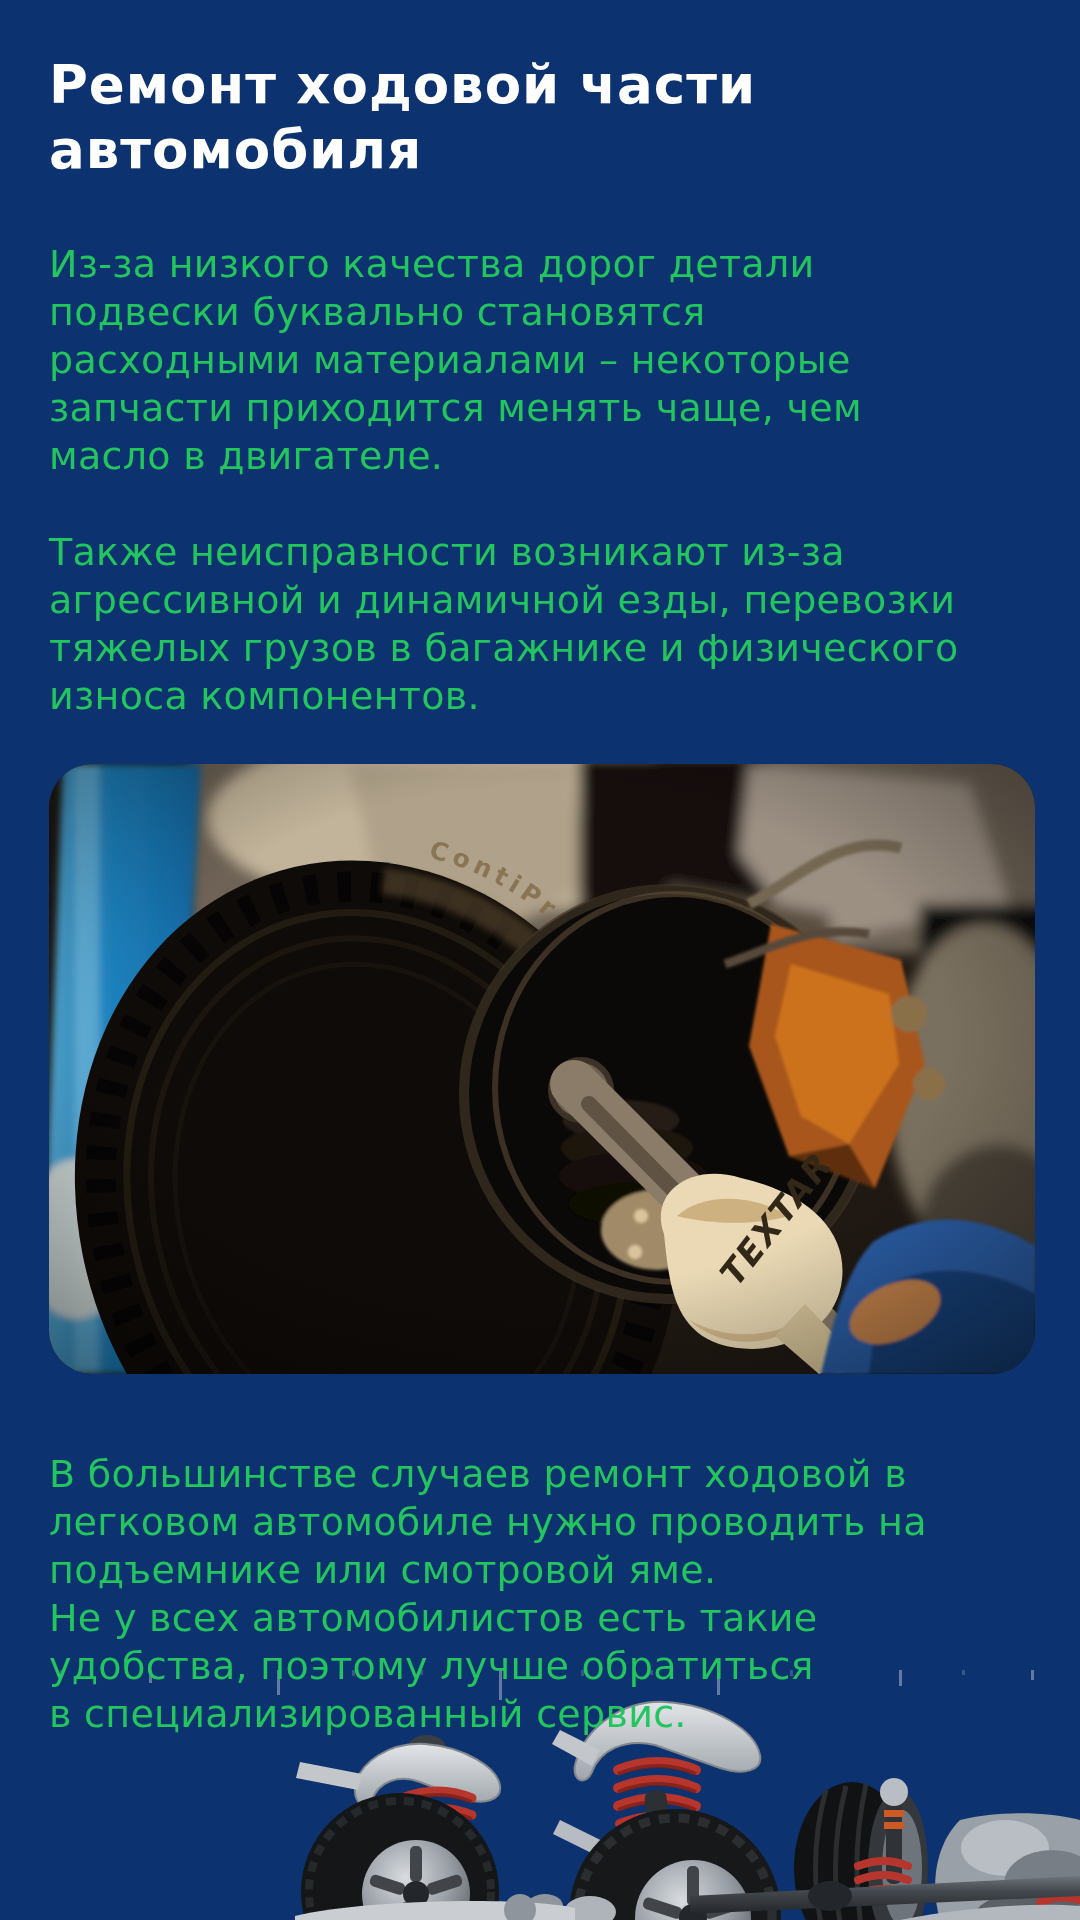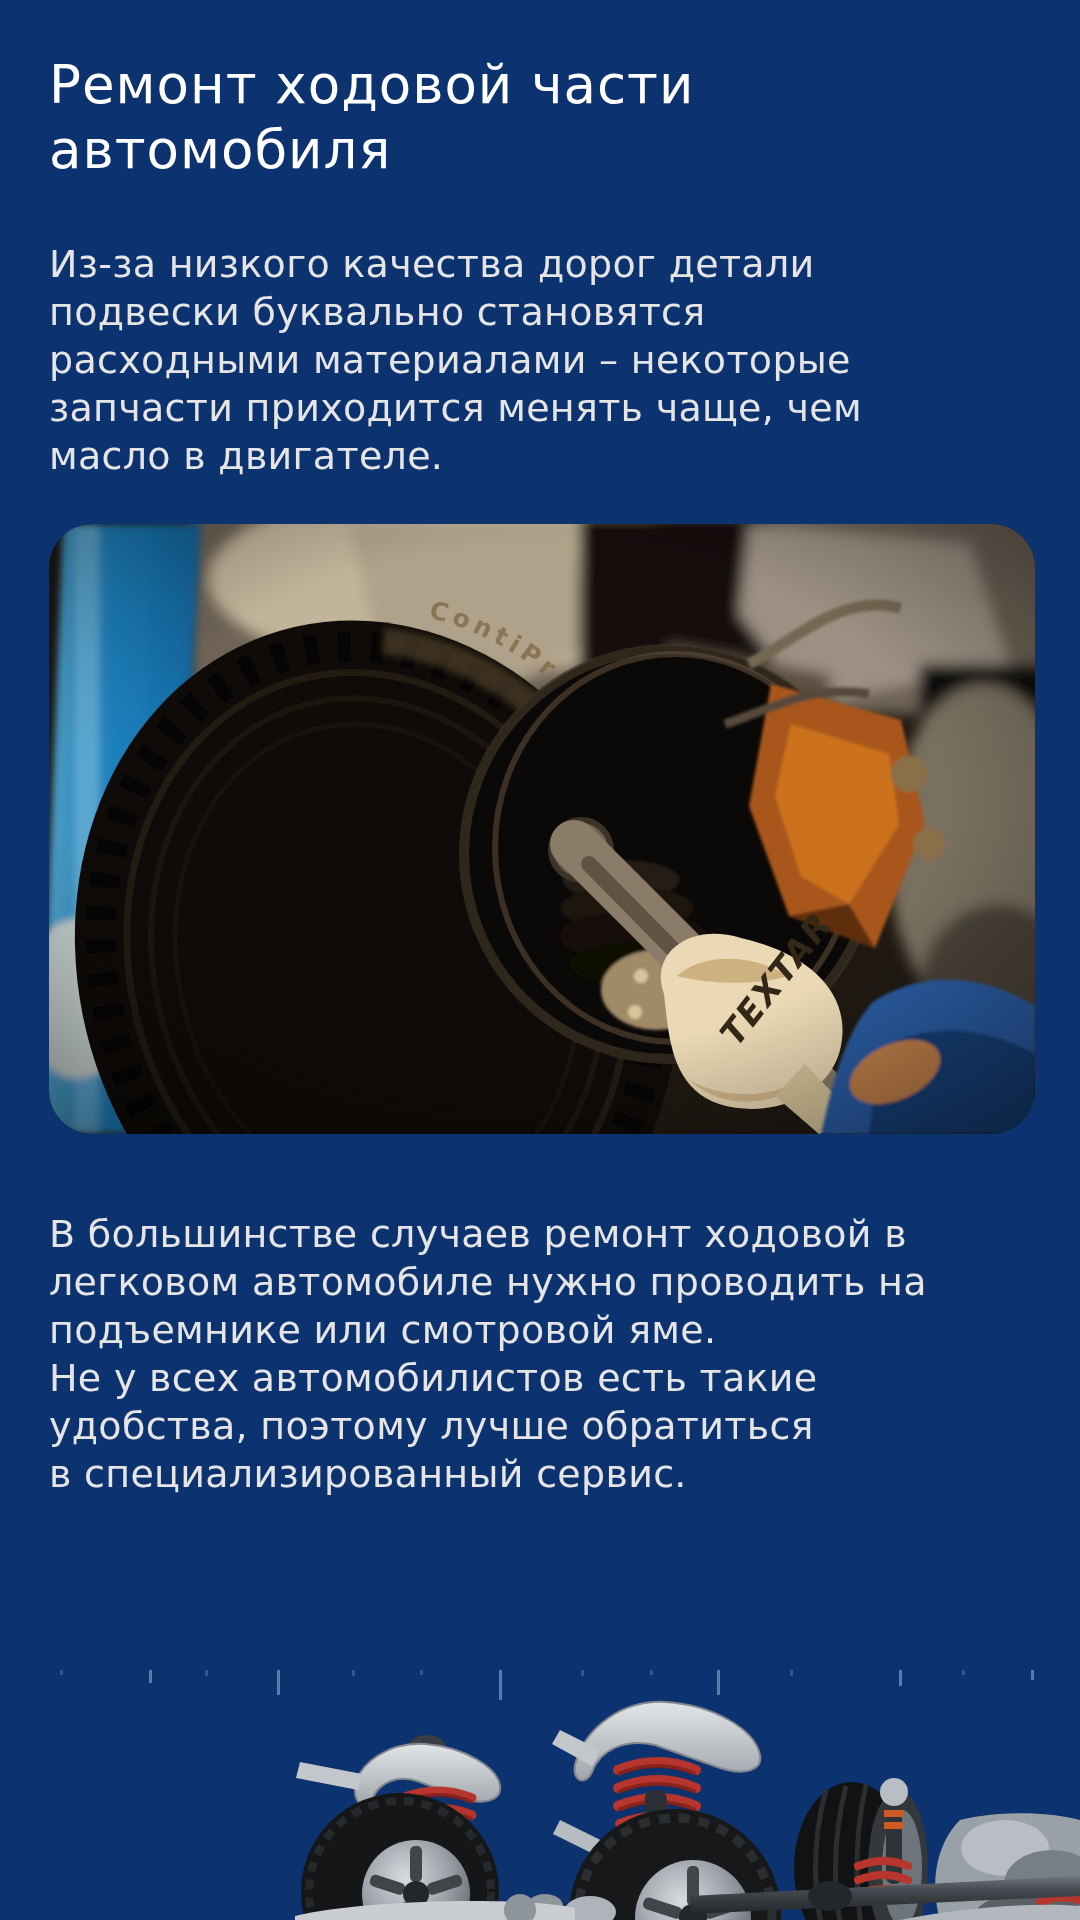--- a/index.html
+++ b/index.html
@@ -15,32 +15,32 @@
     position:absolute;left:0;bottom:0;width:1080px;height:250px;z-index:0;
   }
   .content{
     position:relative;z-index:1;
     padding:0 49px;
   }
   .title{
     margin:52px 0 0 0;
     font-size:53px;
     line-height:1.23;
-    font-weight:400;
+    font-weight:700;
     letter-spacing:1px;
     color:#ffffff;
     white-space:pre-line;
   }
   .body-par{
     margin:0;
     font-size:38px;
     line-height:48px;
     font-weight:400;
     letter-spacing:.3px;
-    color:#e5e5e5;
+    color:#22c55e;
     white-space:pre-line;
   }
   .p1{margin-top:58px;}
   .p2{margin-top:48px;}
   .p3{margin-top:76px;}
   .photo-frame{
     margin:44px 0 0 0;
     width:986px;height:610px;
     border-radius:44px;
     overflow:hidden;
@@ -187,20 +187,24 @@
 
   <h1 class="title">Ремонт ходовой части
 автомобиля</h1>
 
   <p class="body-par p1">Из-за низкого качества дорог детали
 подвески буквально становятся
 расходными материалами – некоторые
 запчасти приходится менять чаще, чем
 масло в двигателе.</p>
 
+  <p class="body-par p2">Также неисправности возникают из-за
+агрессивной и динамичной езды, перевозки
+тяжелых грузов в багажнике и физического
+износа компонентов.</p>
 
   <div class="photo-frame">
     <svg width="986" height="610" viewBox="0 0 986 610" xmlns="http://www.w3.org/2000/svg">
       <defs>
         <filter id="b6" x="-20%" y="-20%" width="140%" height="140%">
             <feGaussianBlur stdDeviation="7"></feGaussianBlur>
           </filter>
         <filter id="b3" x="-20%" y="-20%" width="140%" height="140%">
             <feGaussianBlur stdDeviation="3.5"></feGaussianBlur>
           </filter>

